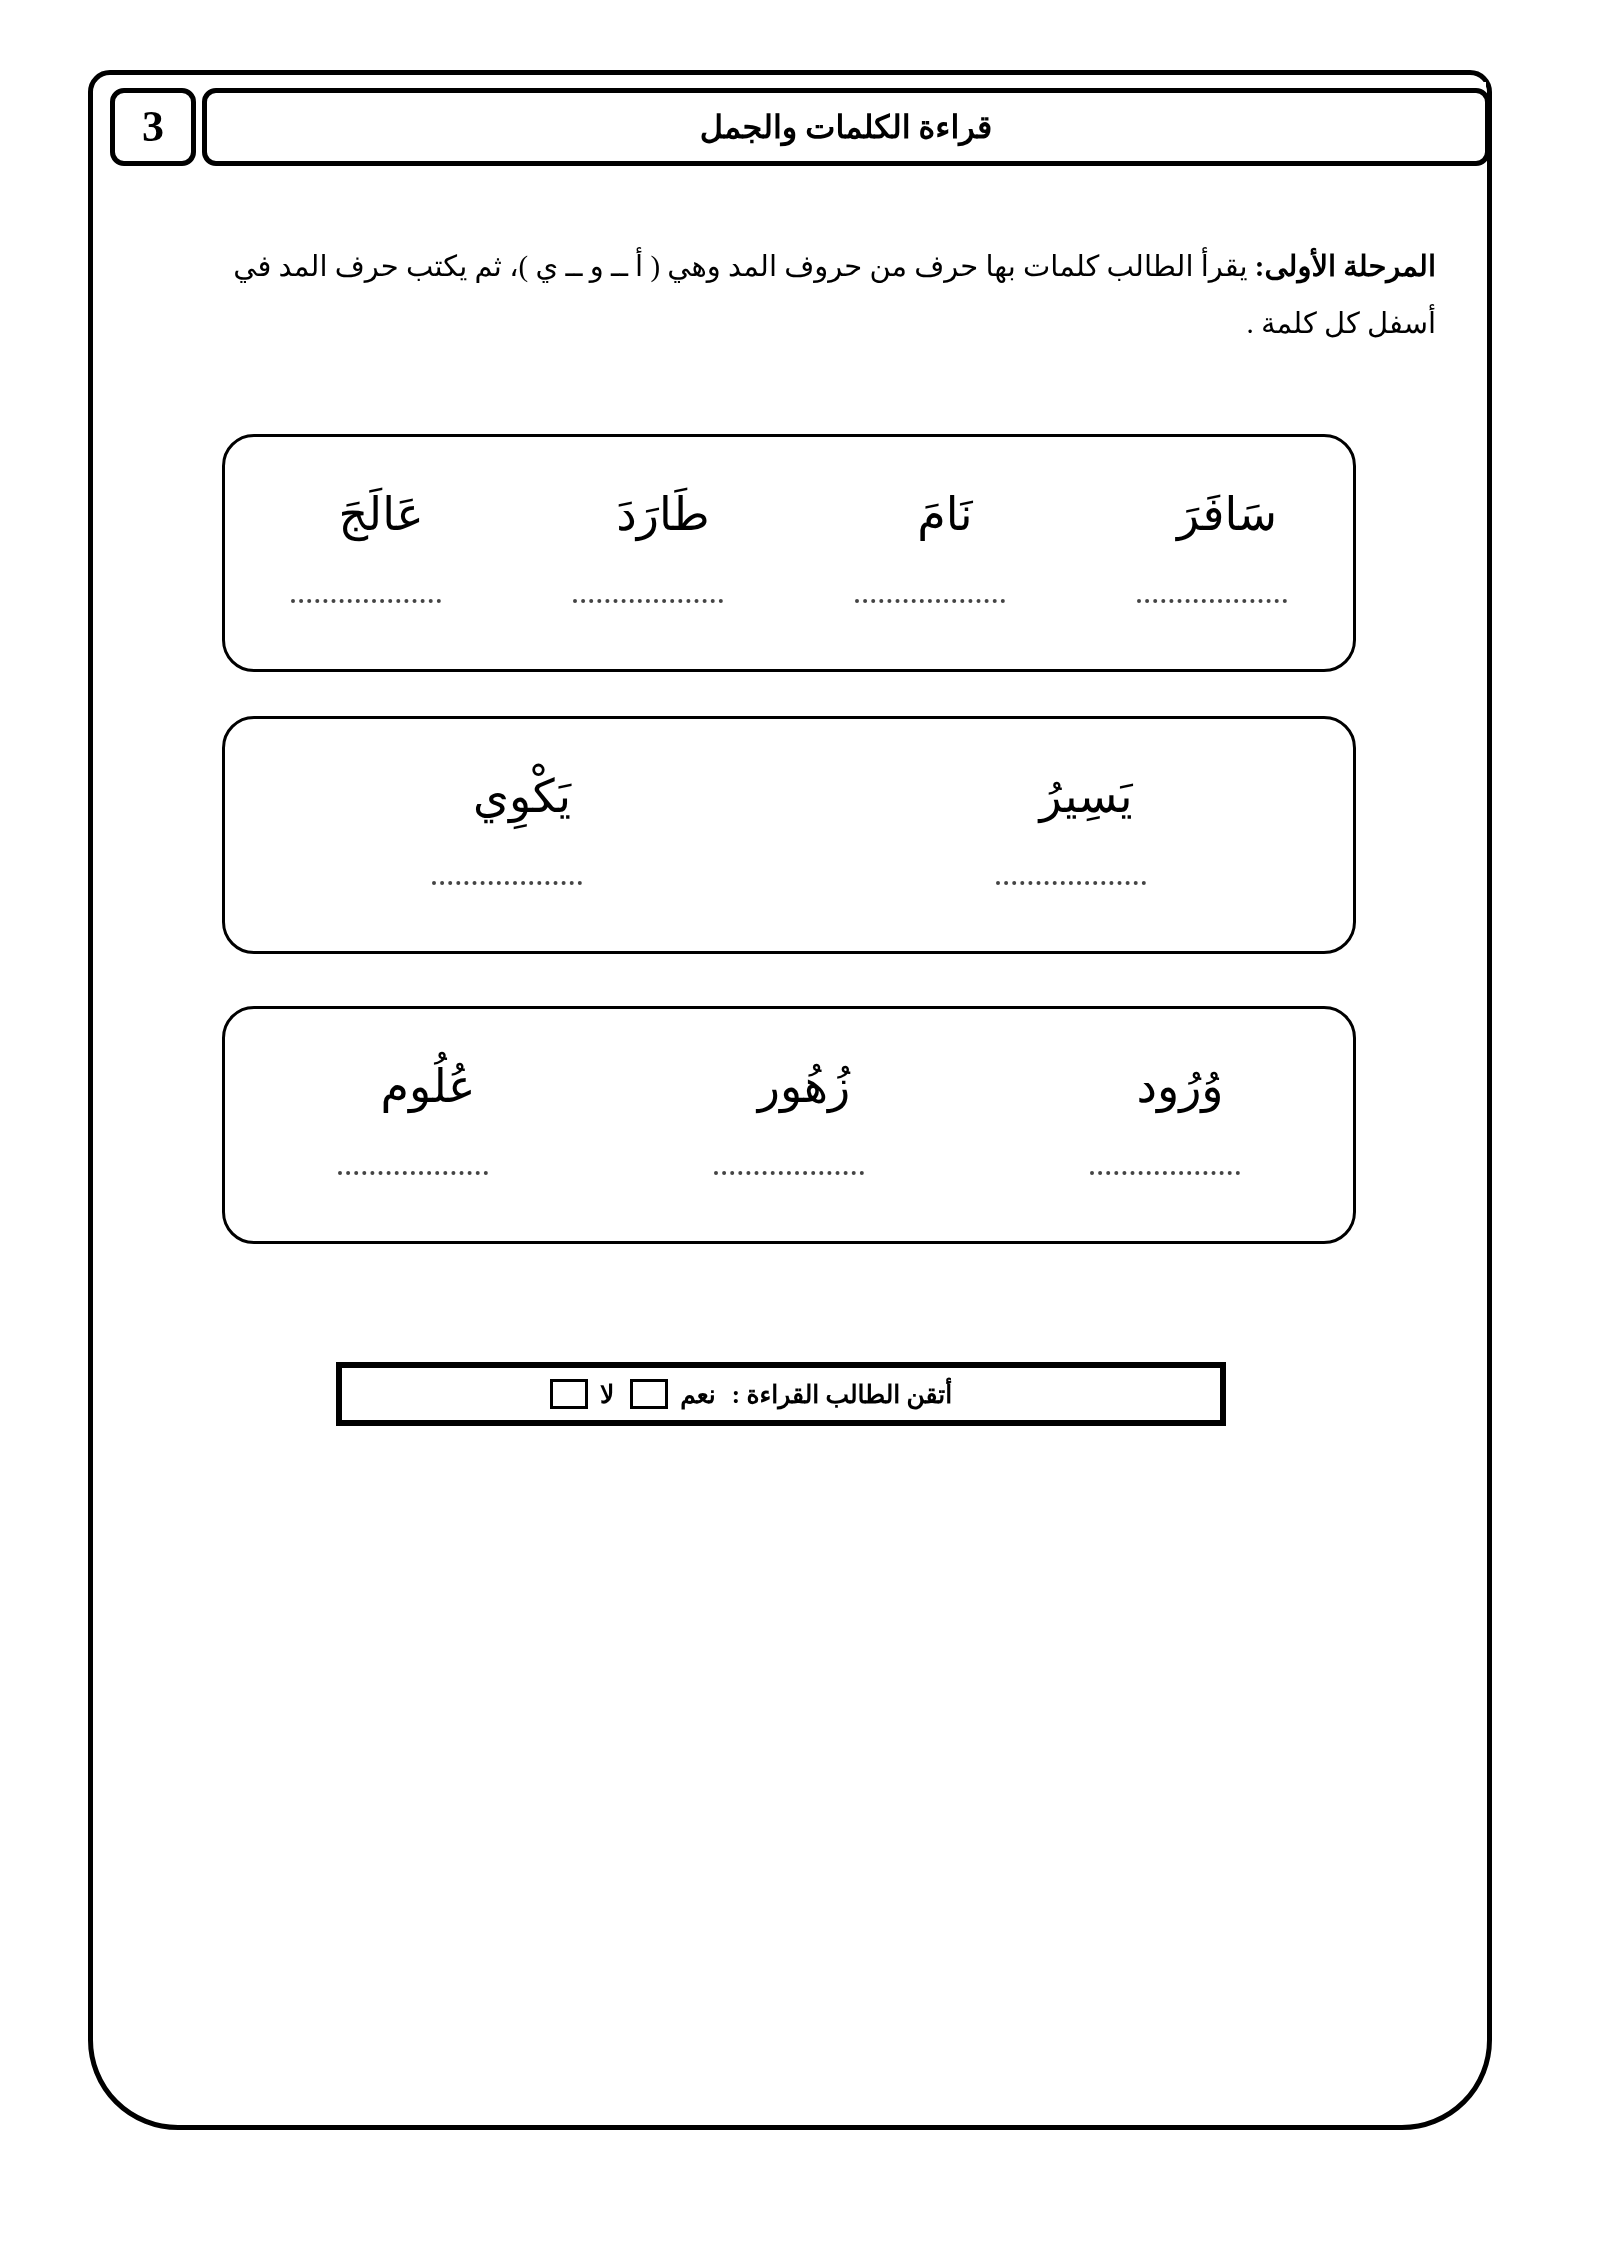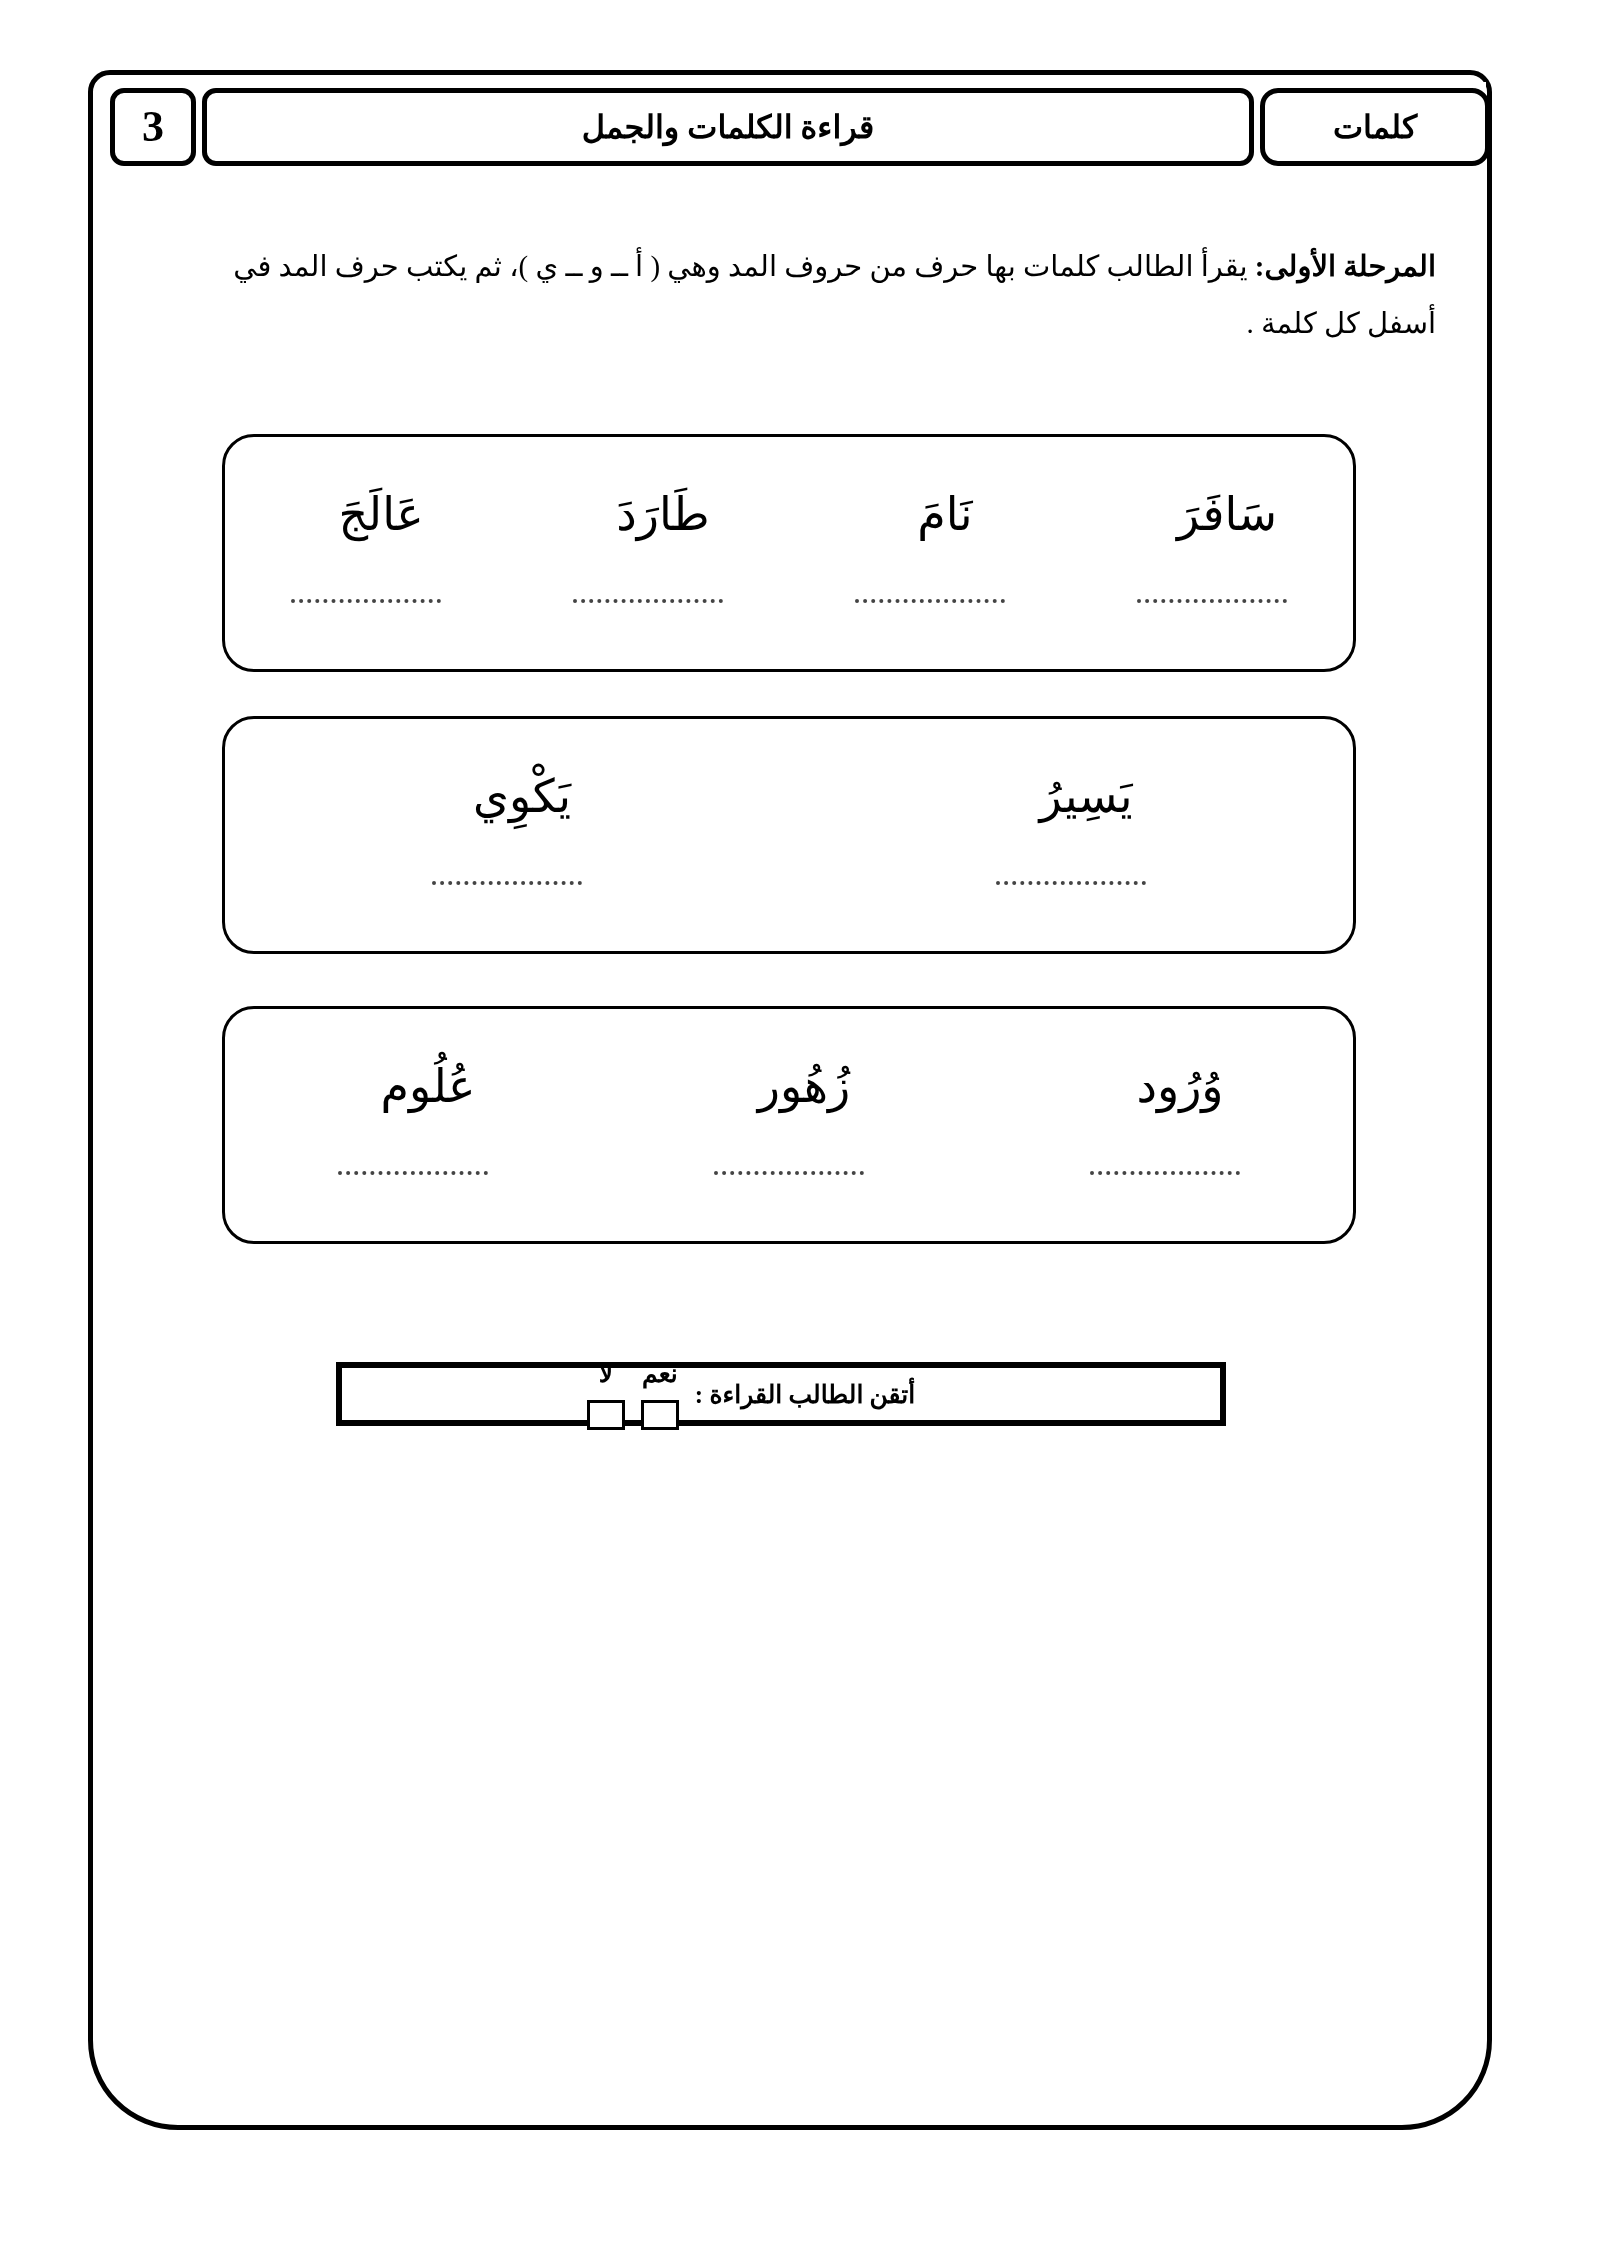--- a/index.html
+++ b/index.html
@@ -183,42 +183,40 @@
   }
   .assess-label {
     font-family: "Liberation Serif", "DejaVu Serif", serif;
     font-size: 25px;
     font-weight: bold;
     color: #000;
     white-space: nowrap;
   }
   .assess-option {
     display: flex;
-    flex-direction: column;
     align-items: center;
     gap: 12px;
   }
   .assess-checkbox {
     width: 38px;
     height: 30px;
     border: 3px solid #000;
     box-sizing: border-box;
     background: #fff;
   }
 </style>
 </head>
 <body>
 
 <div id="page-frame"></div>
 <div id="header-mask"></div>
 
 <div id="header-row">
   <div class="hdr-box" id="hdr-page-number">3</div>
   <div class="hdr-box" id="hdr-title">قراءة الكلمات والجمل</div>
-  <div class="hdr-box" id="hdr-section-tab">كلمات</div>
 </div>
 
 <div id="instructions">
   <span class="stage-label">المرحلة الأولى:</span><span> يقرأ الطالب كلمات بها حرف من حروف المد وهي ( أ ــ و ــ ي )، ثم يكتب حرف المد في أسفل كل كلمة .</span>
 </div>
 
 <div class="word-box" id="word-box-1">
   <div class="word-row">
     <div class="word-cell">
       <div class="word-text">سَافَرَ</div>

